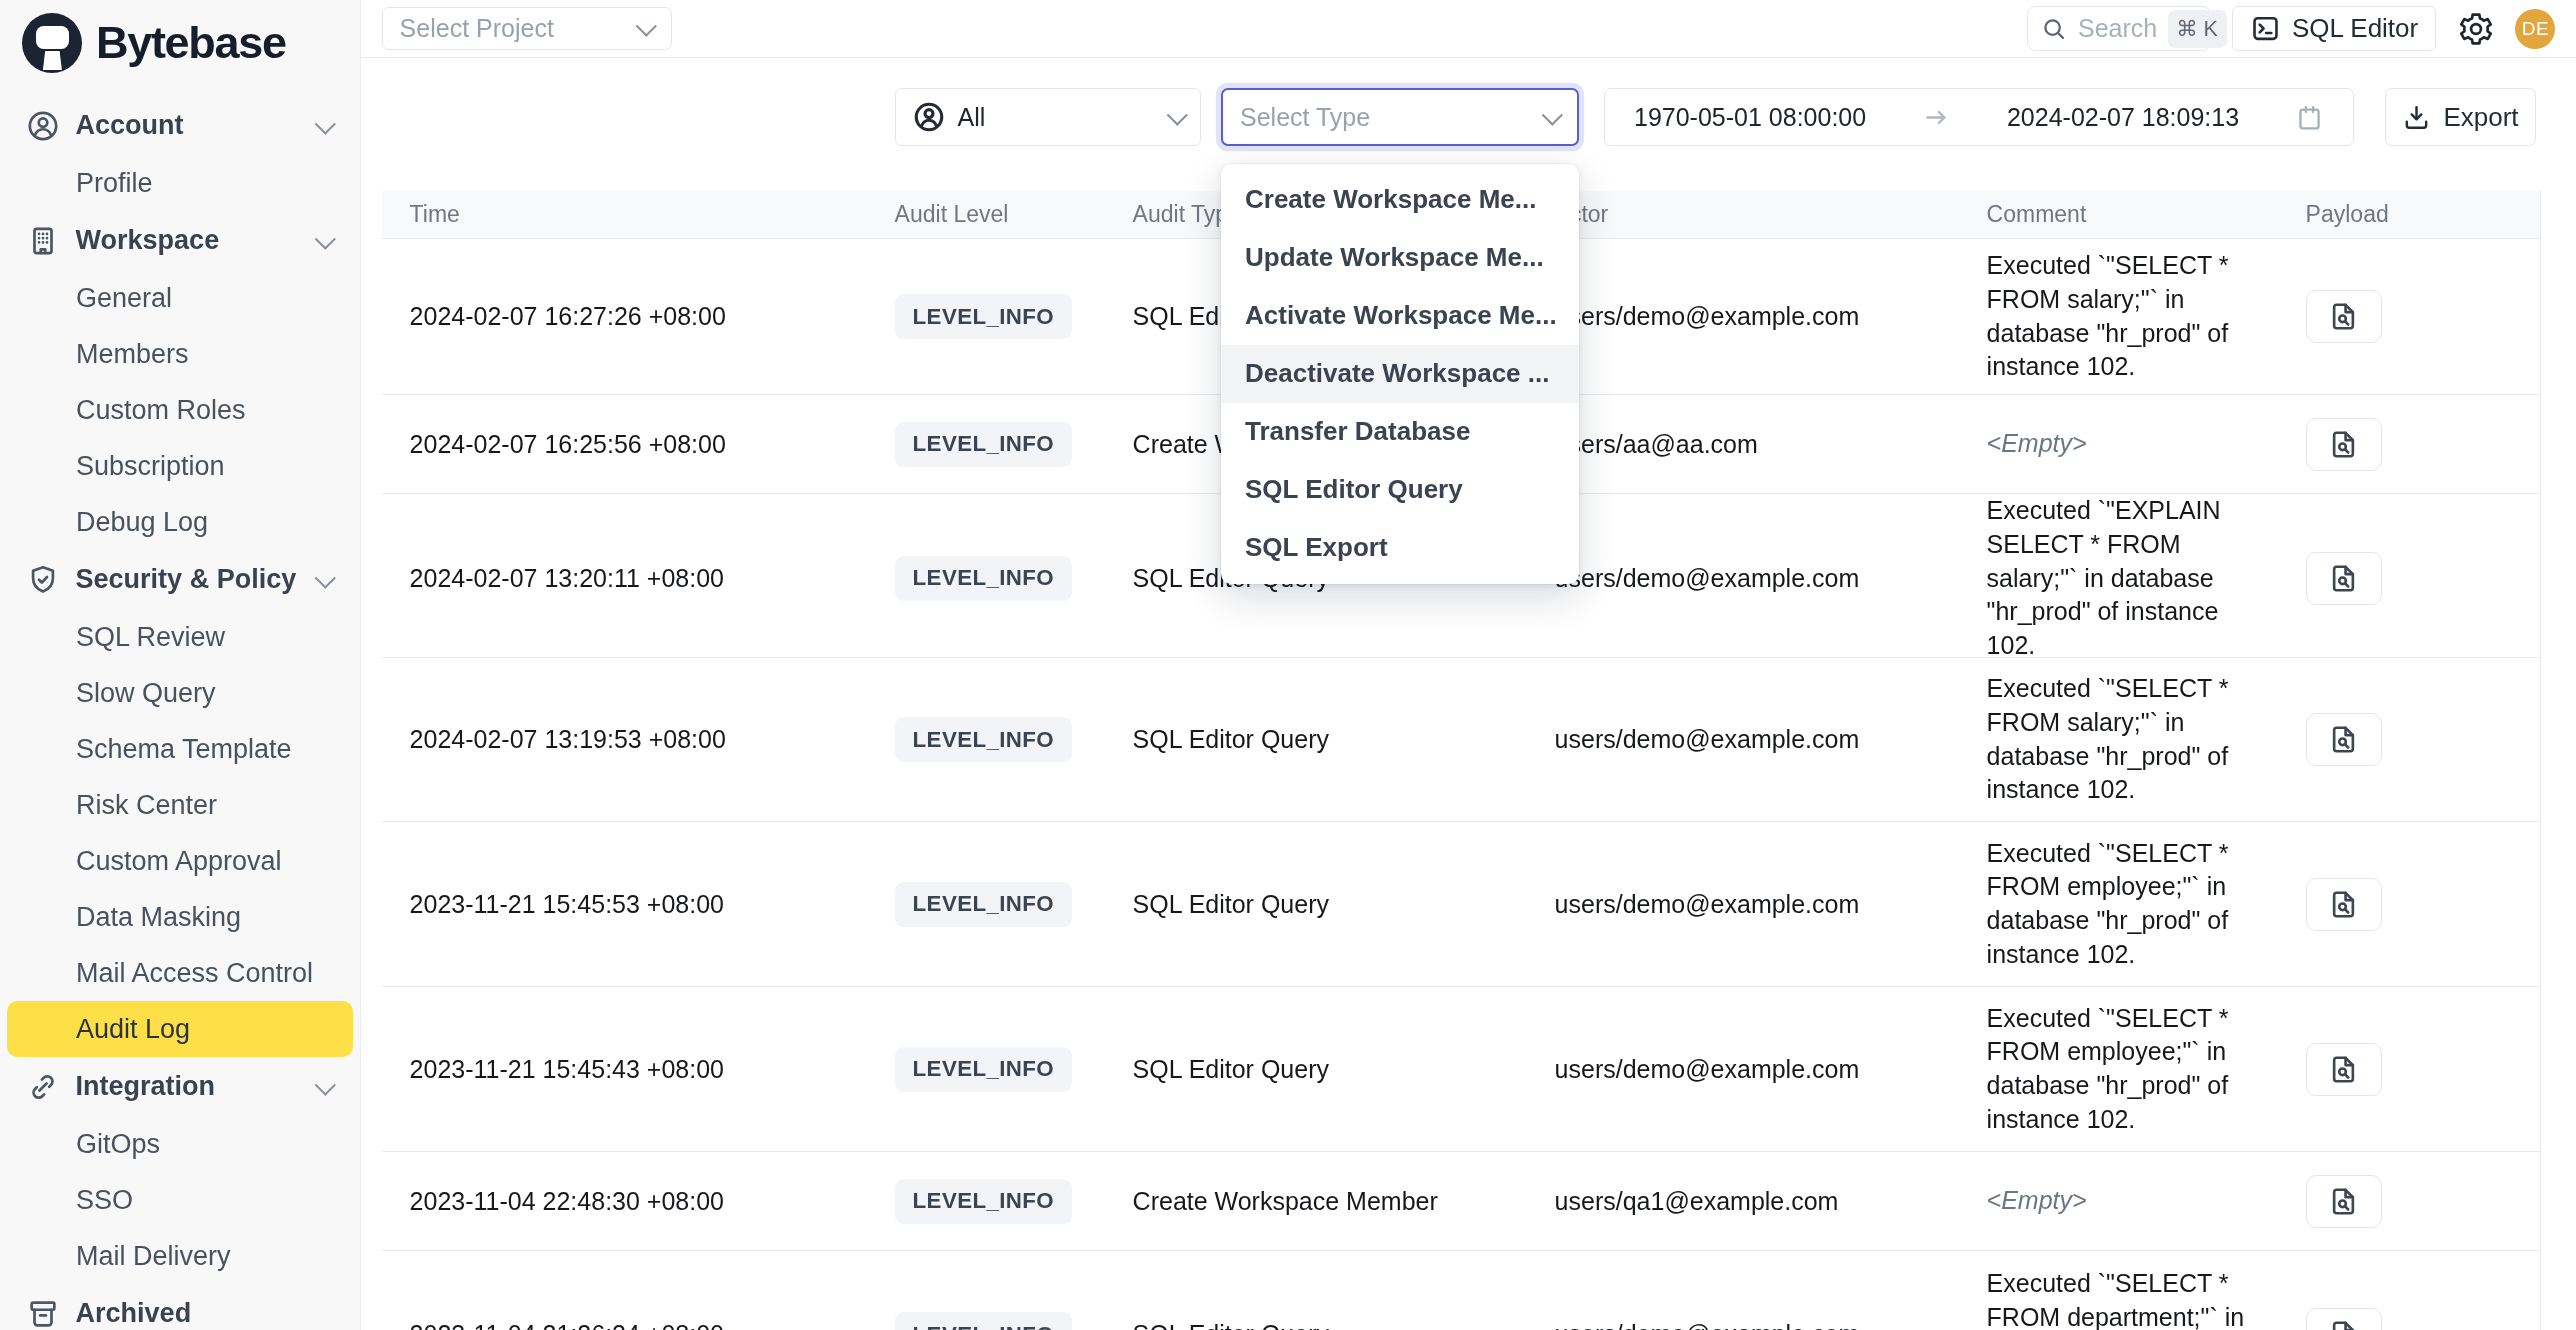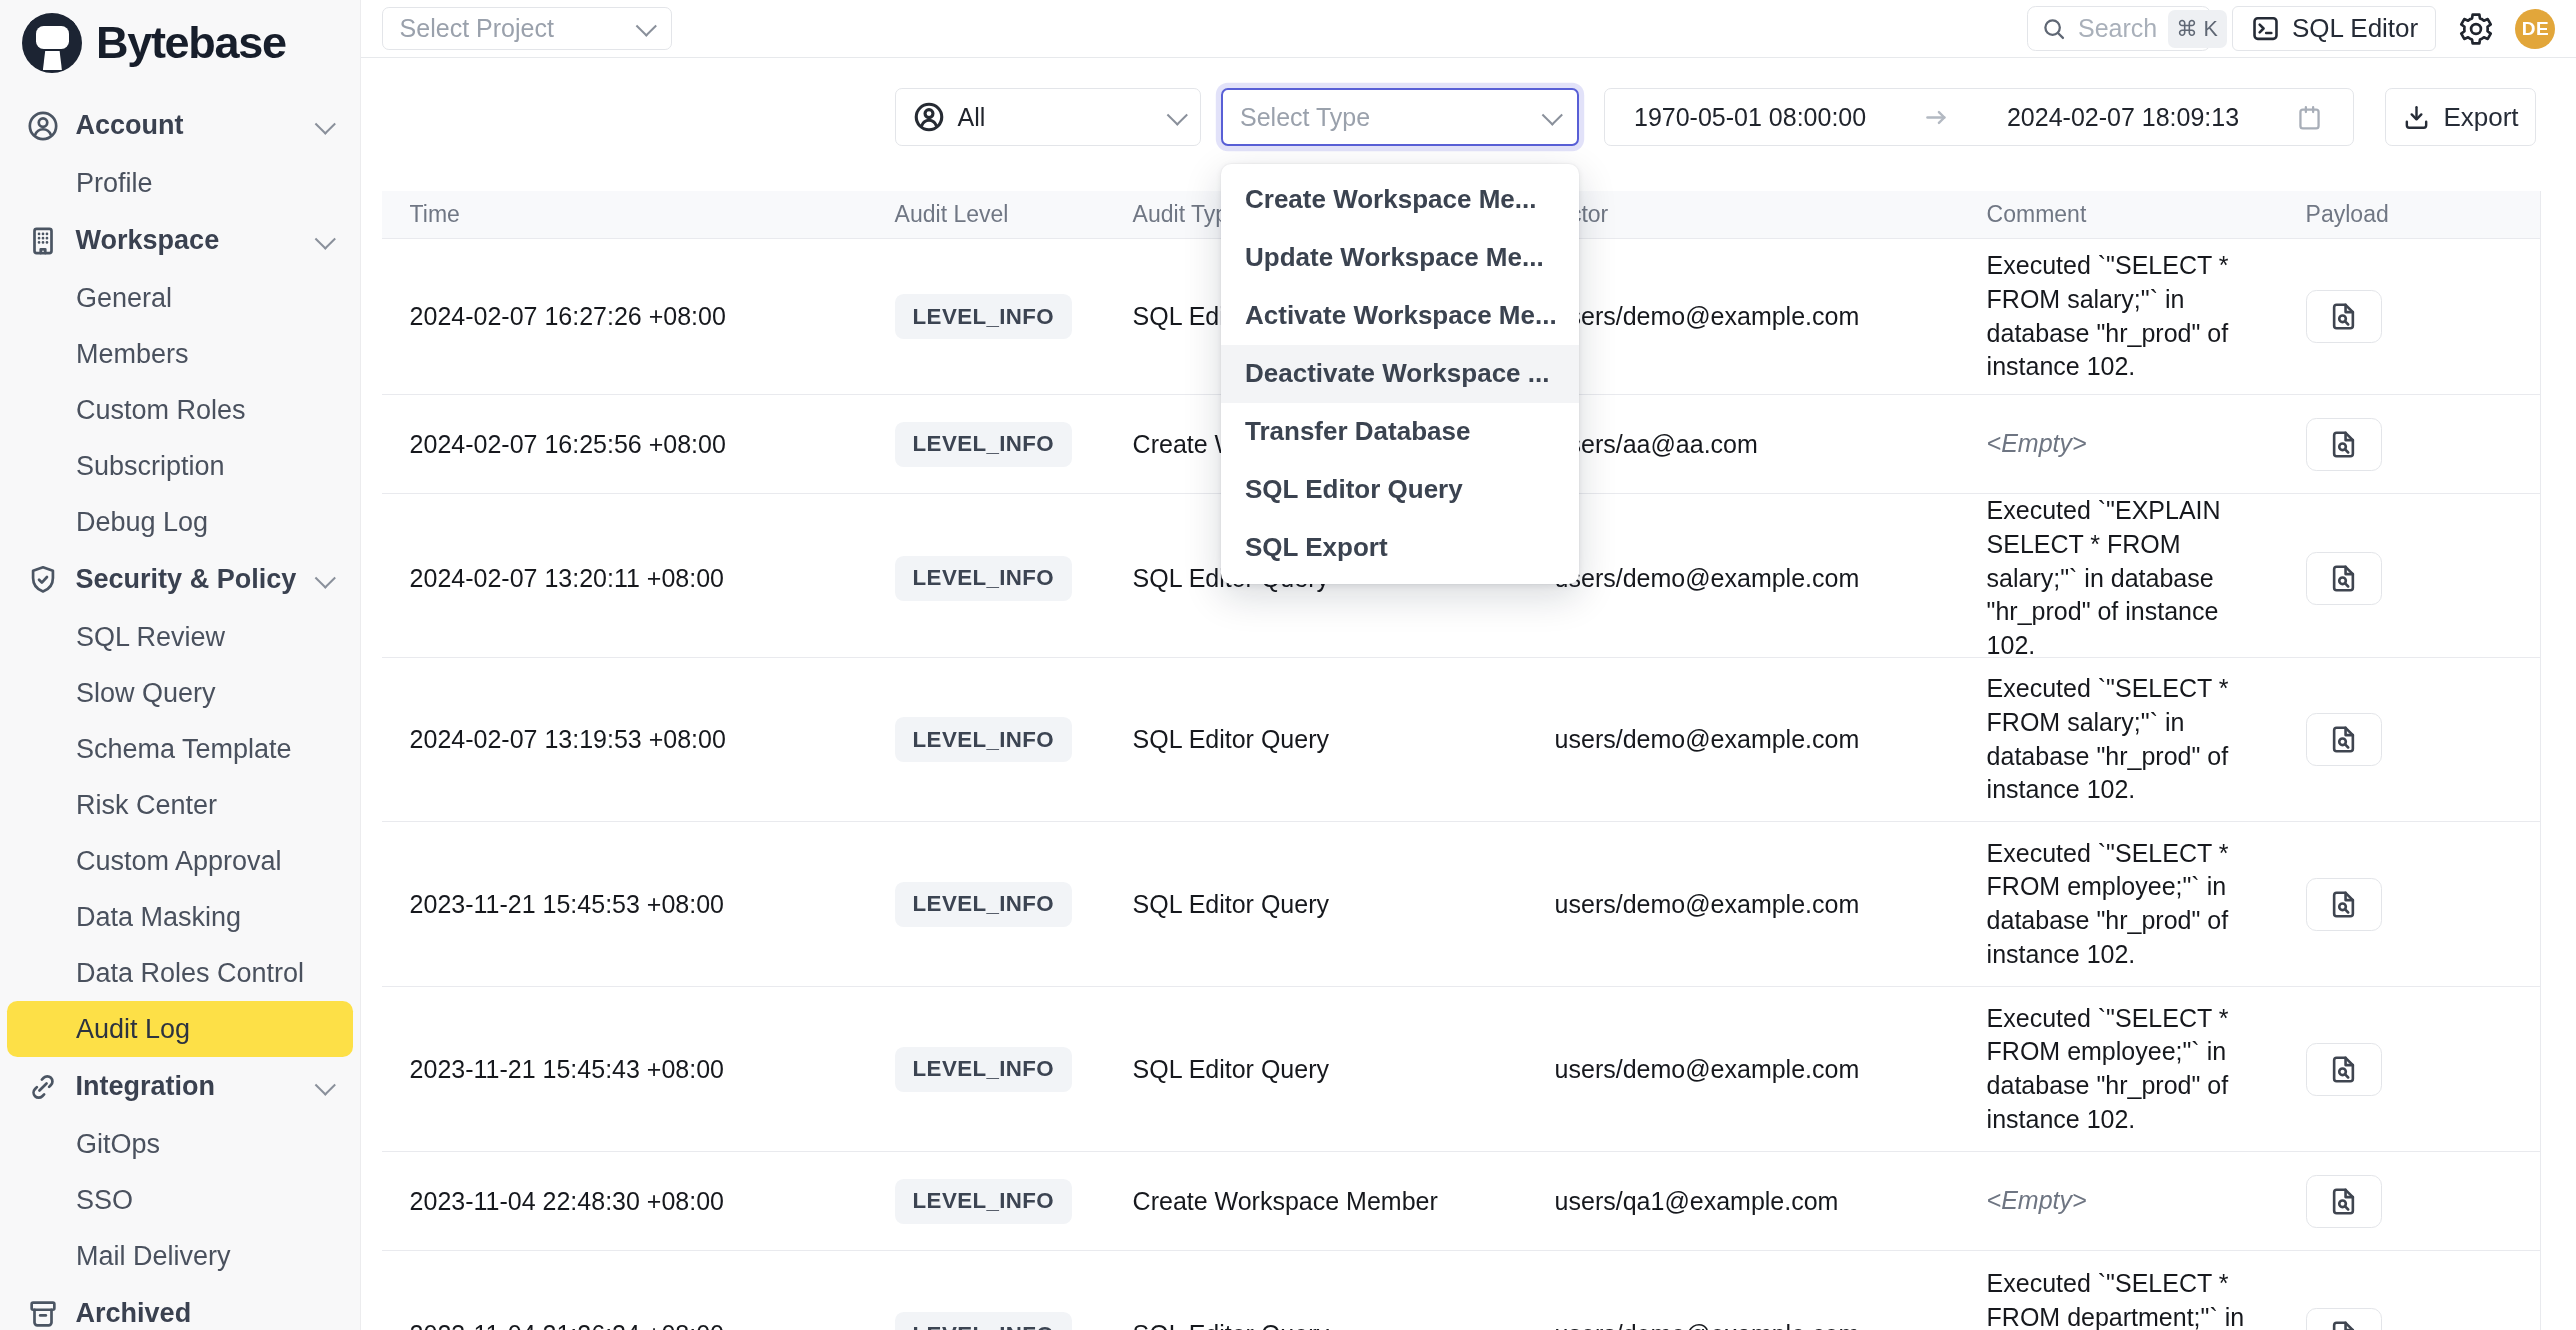--- a/index.html
+++ b/index.html
@@ -42,21 +42,21 @@
 
   .topbar { position: absolute; top: 0; left: 0; right: 0; height: 58px; border-bottom: 0.9px solid #e7e9ec; display: flex; align-items: center; padding: 0 20.6px; background:#fff; }
   .proj-select { width: 290px; height: 43px; border: 1.7px solid #e3e5e9; border-radius: 6.9px; display: flex; align-items: center; padding: 1px 17px; color: #9aa1ac; font-size: 25px; cursor: pointer; background: #fff; text-align: center; }
   .proj-select .chev { margin-left: auto; }
   .topbar-right { margin-left: auto; display: flex; align-items: center; gap: 20.6px; }
   .search-box { width: 184px; height: 45px; border: 1.7px solid #e3e5e9; border-radius: 8.6px; display: flex; align-items: center; padding: 0 12px; gap: 10.3px; cursor: text; background: #fff; }
   .search-box .ph { font-size: 25px; color: #a9b0ba; }
   .search-box kbd { margin-left: auto; background: #eef0f3; border-radius: 6.9px; padding: 6px 8.6px; font-size: 21.5px; color: #5f6774; font-family: "Liberation Sans", sans-serif; white-space: nowrap; }
   .sql-editor-btn { height: 45px; border: 1.7px solid #e3e5e9; border-radius: 6px; display: flex; align-items: center; gap: 11.2px; padding: 0 17px; font-size: 26px; color: #252b36; font-weight: 500; background: #fff; cursor: pointer; }
   .icon-btn { background: none; border: none; cursor: pointer; display: flex; align-items: center; }
-  .avatar { width: 40px; height: 40px; border-radius: 50%; color: #fff; font-size: 19px; font-weight: 700; display: flex; align-items: center; justify-content: center; letter-spacing: 0.4px; cursor: pointer; border: none; }
+  .avatar { width: 40px; height: 40px; border-radius: 50%; color: #fff; font-size: 19px; font-weight: 400; display: flex; align-items: center; justify-content: center; letter-spacing: 0.4px; cursor: pointer; border: none; }
 
   
   .fctl { position: absolute; top: 88px; height: 58px; background: #fff; border: 1.7px solid #e3e5e9; border-radius: 6.9px; display: flex; align-items: center; font-size: 25px; }
   .f-all { left: 534px; width: 306px; padding: 0 15.5px; gap: 12px; color: #20242c; cursor: pointer; }
   .f-all .chev { margin-left: auto; }
   .f-type { left: 860px; width: 358px; padding: 0 17px; color: #9aa1ac; cursor: pointer;
             border: 2.6px solid #585fd6; box-shadow: 0 0 0 5.2px rgba(93,95,222,0.18); }
   .f-type .chev { margin-left: auto; }
   .f-date { left: 1243px; width: 750px; padding: 0 29px; color: #20242c; cursor: pointer; justify-content: space-between; }
   .f-export { left: 2024px; width: 151px; justify-content: center; gap: 12px; color: #262c37; font-weight: 500; font-size: 26px; cursor: pointer; background: #fff; }
@@ -163,21 +163,21 @@
       <div class="item sub">
           <span class="label">Risk Center</span>
         </div>
       <div class="item sub">
           <span class="label">Custom Approval</span>
         </div>
       <div class="item sub">
           <span class="label">Data Masking</span>
         </div>
       <div class="item sub">
-          <span class="label">Data Roles Control</span>
+          <span class="label">Mail Access Control</span>
         </div>
       <div class="item sub selected">
           <span class="label">Audit Log</span>
         </div>
 
       <div class="item header">
         <span class="ic">
           <svg width="34" height="34" viewBox="0 0 24 24" fill="none" stroke="#4b5563" stroke-width="1.9" stroke-linecap="round" stroke-linejoin="round">
               <path d="M9.5 14.5l5-5"></path>
               <path d="M11.2 6.8l1.3-1.3a3.6 3.6 0 0 1 5.1 5.1l-1.3 1.3"></path>

